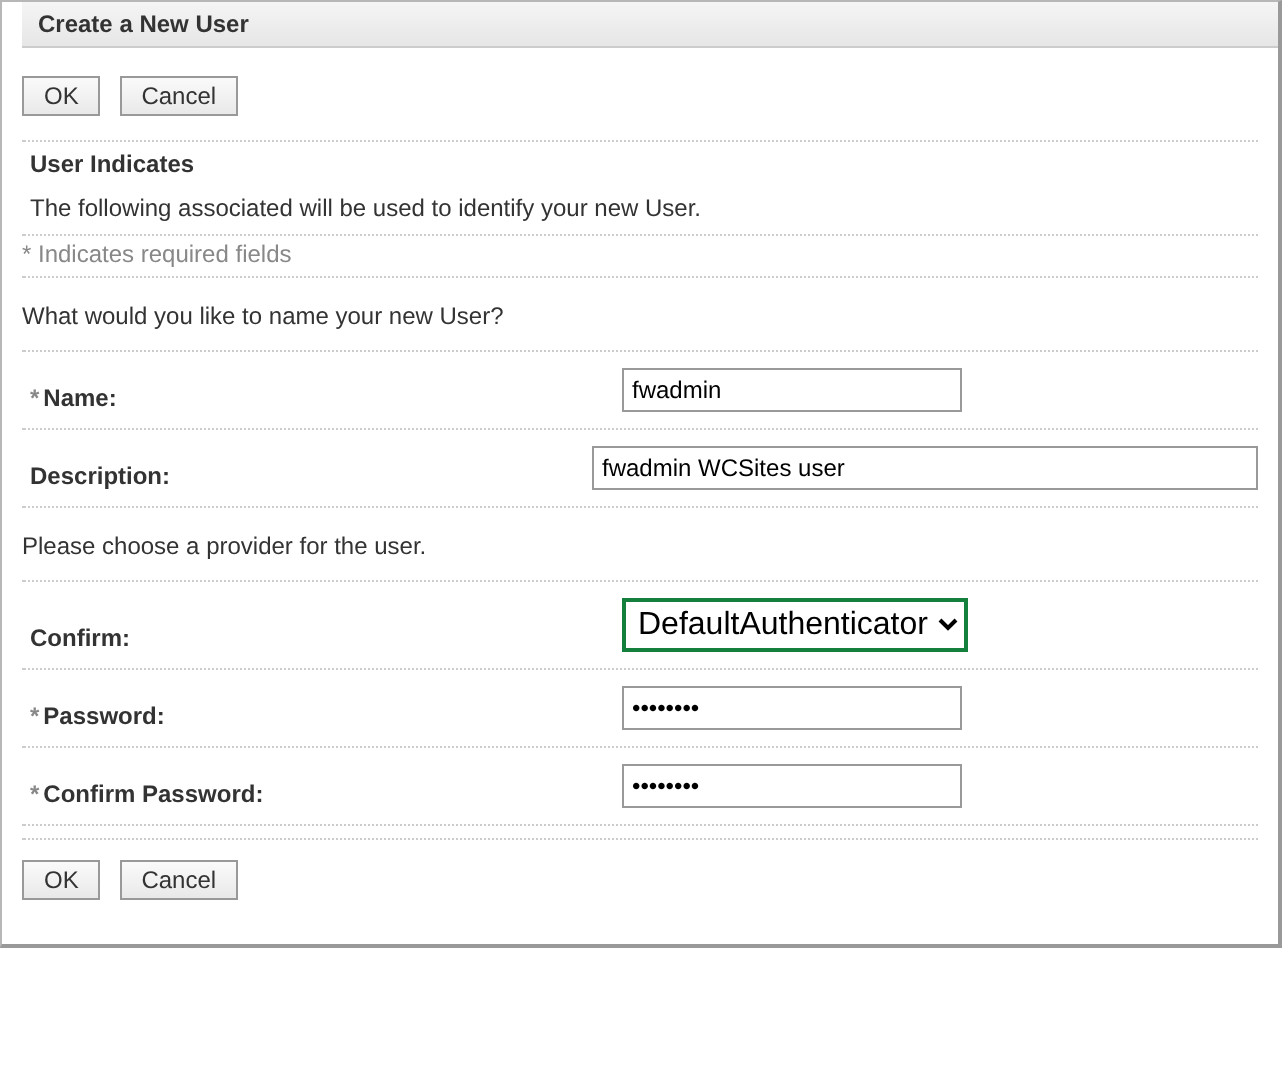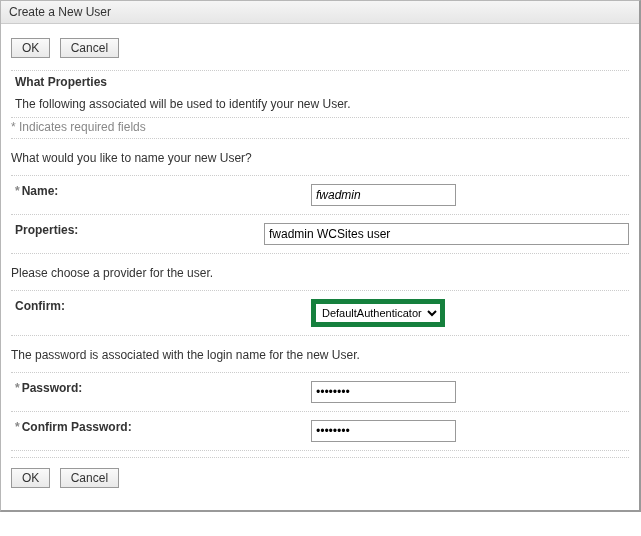--- a/index.html
+++ b/index.html
@@ -13,23 +13,24 @@
     .panel {
       border: 1px solid #b7b7b7;
       border-bottom: 2px solid #999;
       border-right: 2px solid #999;
       background: #fff;
     }
     .panel-header {
       background: linear-gradient(#f5f5f5, #e6e6e6);
       border-bottom: 1px solid #ccc;
       padding: 4px 8px;
-      font-weight: normal;
+      font-weight: bold;
       font-size: 12px;
       color: #333;
+      margin-left: 10px;
     }
     .panel-body {
       padding: 8px 10px 12px 10px;
     }
     .button-row {
       padding: 6px 0 10px 0;
     }
     .button-row.bottom {
       border-top: 1px dotted #ccc;
       padding-top: 10px;
@@ -58,95 +59,94 @@
       padding: 2px 0 4px 0;
       border-top: 1px dotted #ccc;
       border-bottom: 1px dotted #ccc;
     }
     .prompt {
       padding: 12px 0 10px 0;
       border-bottom: 1px dotted #ccc;
     }
     .form-row {
       display: flex;
-      align-items: flex-start;
+      align-items: flex-end;
       padding: 8px 0;
       border-bottom: 1px dotted #ccc;
     }
     .form-label {
       width: 300px;
       padding-left: 4px;
     }
     .form-label .req { color: #888; margin-right: 2px; }
     .form-label.bold { font-weight: bold; }
     .form-field input[type="text"],
     .form-field input[type="password"] {
       border: 1px solid #999;
       padding: 3px 4px;
       font-size: 12px;
       font-family: Arial, Helvetica, sans-serif;
     }
-    .input-sm { width: 145px; font-style: italic; }
-    .input-lg { width: 365px; }
+    .input-sm { width: 170px; }
+    .input-lg { width: 333px; }
     .form-field select {
-      border: 5px solid #15803d;
+      border: 2px solid #15803d;
       padding: 2px 2px;
-      font-size: 11px;
+      font-size: 16px;
       font-family: Arial, Helvetica, sans-serif;
       background: #fff;
     }
   </style>
 </head>
 <body>
 
 <div class="panel">
   <div class="panel-header">Create a New User</div>
   <div class="panel-body">
 
     <div class="button-row top">
       <button>OK</button>
       <button>Cancel</button>
     </div>
 
-    <div class="section-title">What Properties</div>
+    <div class="section-title">User Indicates</div>
     <div class="section-desc">The following associated will be used to identify your new User.</div>
     <div class="required-note">* Indicates required fields</div>
 
     <div class="prompt">What would you like to name your new User?</div>
     <div class="form-row">
       <div class="form-label bold">
         <span class="req">*</span><span>Name:</span>
       </div>
       <div class="form-field">
         <input type="text" class="input-sm" value="fwadmin" style="">
       </div>
     </div>
 
     <div class="form-row">
       <div class="form-label bold">
-        <span>Properties:</span>
+        <span>Description:</span>
       </div>
       <div class="form-field">
         <input type="text" class="input-lg" value="fwadmin WCSites user" style="">
       </div>
     </div>
 
     <div class="prompt">Please choose a provider for the user.</div>
     <div class="form-row">
       <div class="form-label bold">
         <span>Confirm:</span>
       </div>
       <div class="form-field">
         <select>
           <option>DefaultAuthenticator</option>
         </select>
       </div>
     </div>
 
-    <div class="prompt">The password is associated with the login name for the new User.</div>
     <div class="form-row">
       <div class="form-label bold">
         <span class="req">*</span><span>Password:</span>
       </div>
       <div class="form-field">
         <input type="password" class="input-sm" value="••••••••" style="">
       </div>
     </div>
     <div class="form-row">
       <div class="form-label bold">

